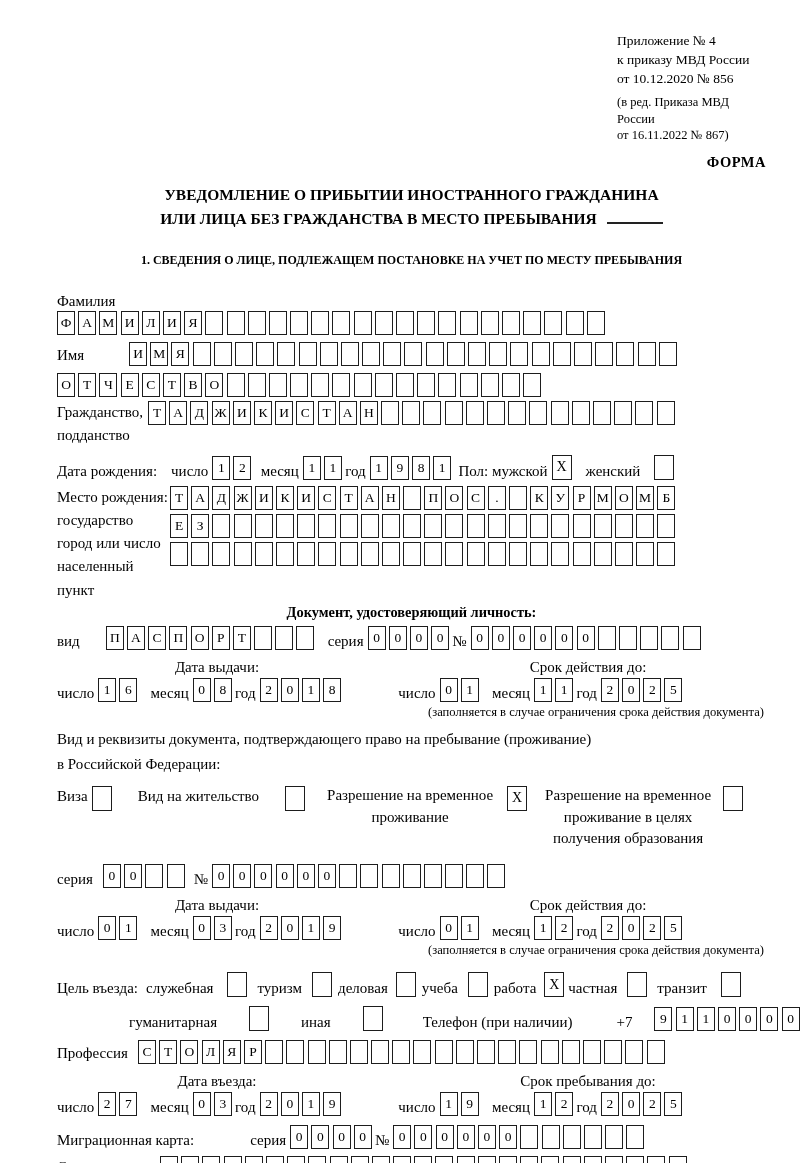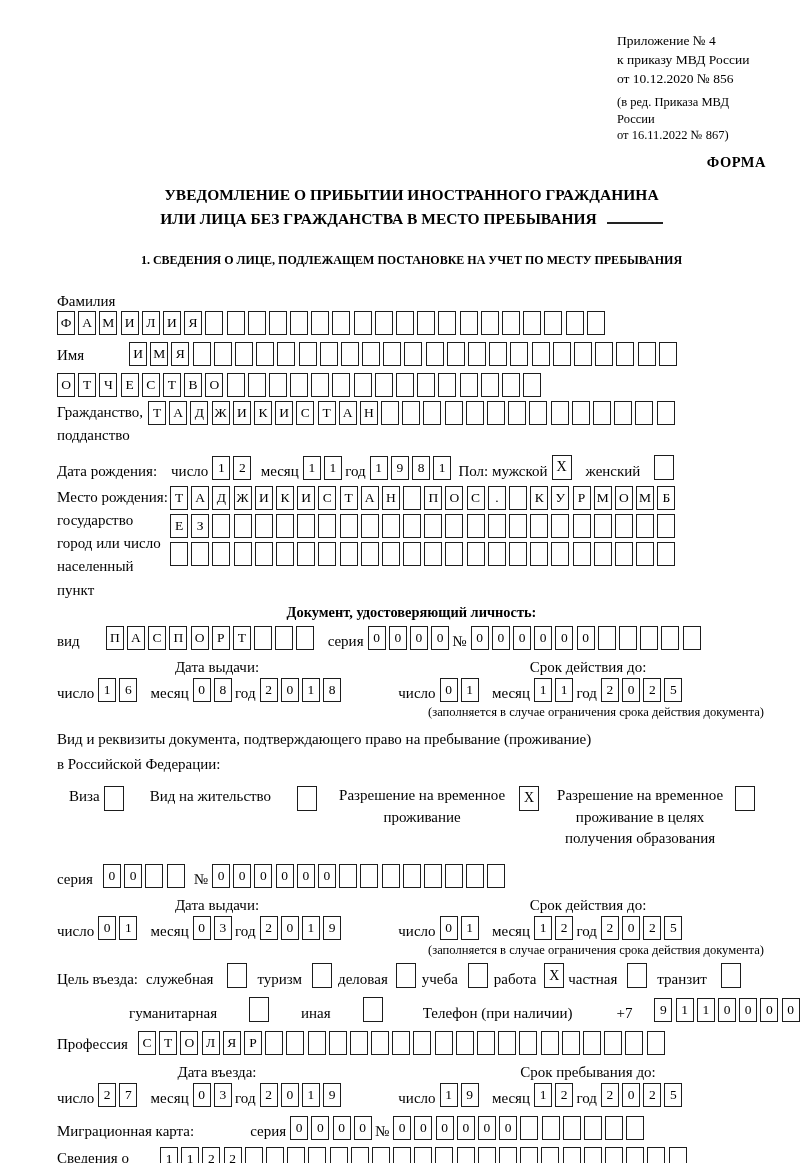--- a/index.html
+++ b/index.html
@@ -54,21 +54,21 @@
 
   .dates-head { display: flex; font-size: 15px; margin-top: 9px; }
   .dh-left  { width: 320px; text-align: center; flex: none; }
   .dh-right { width: 330px; text-align: center; flex: none; margin-left: 46px; }
   .dl { font-size: 15px; padding-top: 3px; margin-right: 4px; flex: none; }
   .note { text-align: right; font-size: 12.6px; margin-top: 3px; padding-right: 2px; }
 
   .para { font-size: 15px; margin-top: 9px; line-height: 1.4; }
   .cbitem { display: flex; align-items: flex-start; }
   .cblines { text-align: center; font-size: 15px; line-height: 1.45; }
-  .cbrow { margin-top: 10px; margin-left: 12px; }
+  .cbrow { margin-top: 10px; }
 </style>
 </head>
 <body>
 
 <div class="page">
 
   <div class="annex">
     <div>Приложение № 4</div>
     <div>к приказу МВД России</div>
     <div>от 10.12.2020 № 856</div>
@@ -500,21 +500,21 @@
     <span class="dl">год</span>
     <div class="cells">
         <span class="cell">2</span>
         <span class="cell">0</span>
         <span class="cell">2</span>
         <span class="cell">5</span>
       </div>
   </div>
   <div class="note">(заполняется в случае ограничения срока действия документа)</div>
 
-  <div class="row vc" style="margin-top:4px;">
+  <div class="row vc" style="margin-top:13px;">
     <span class="dl">Цель въезда:</span>
     <span class="dl ml4">служебная</span>
     <div class="cb ml10"></div>
     <span class="dl ml10">туризм</span>
     <div class="cb ml6"></div>
     <span class="dl ml6">деловая</span>
     <div class="cb ml4"></div>
     <span class="dl ml6">учеба</span>
     <div class="cb ml6"></div>
     <span class="dl ml6">работа</span>

